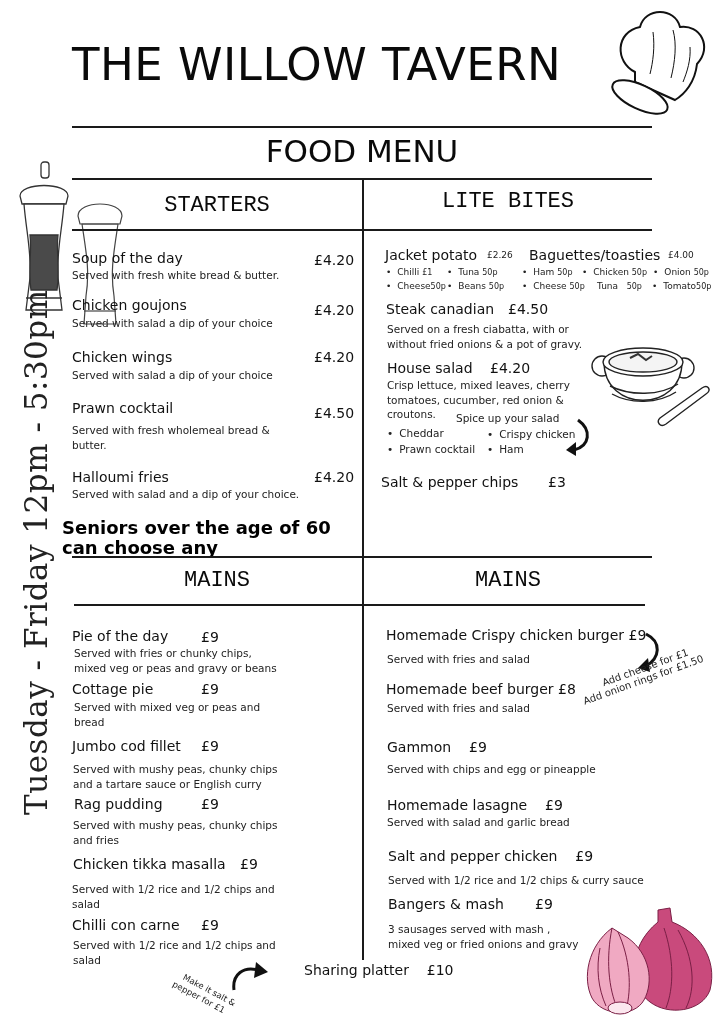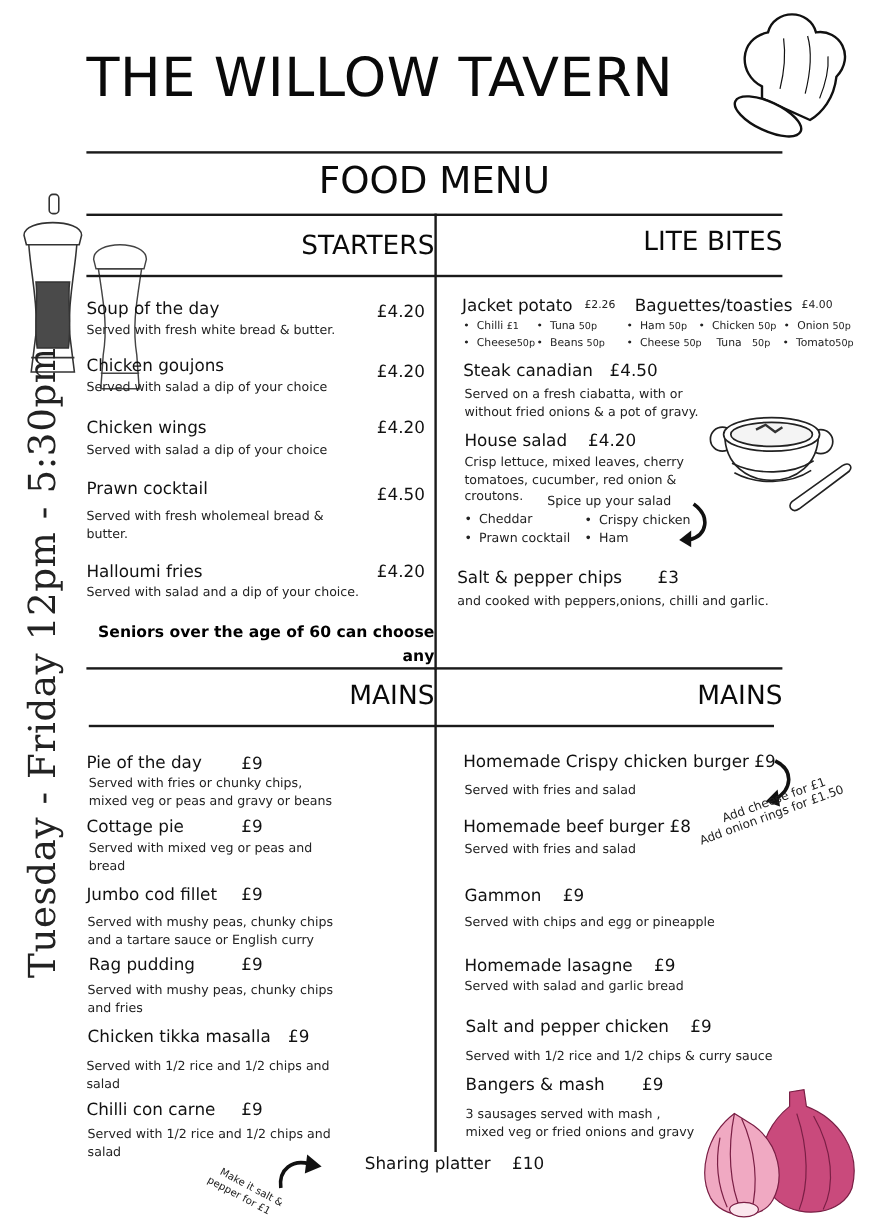--- a/index.html
+++ b/index.html
@@ -6,28 +6,28 @@
   body { width: 724px; height: 1024px; position: relative; overflow: hidden;
          font-family: "DejaVu Sans", sans-serif; color: #111; }
   .abs { position: absolute; }
   .hline { position: absolute; height: 2px; background: #1a1a1a; }
   .vline { position: absolute; width: 2px; background: #1a1a1a; }
 
   .title { left: 72px; top: 38px; width: 590px; font-size: 45px; font-weight: normal;
            letter-spacing: 0.5px; white-space: nowrap; color: #0a0a0a; }
   .subtitle { left: 72px; top: 133px; width: 580px; text-align: center; font-size: 31px;
               color: #0a0a0a; }
-  .section-head { font-size: 22px; text-align: right; color: #0a0a0a; }
+  .section-head { font-size: 22px; text-align: center; color: #0a0a0a; font-family: Liberation Mono, monospace; }
 
   .item-name { font-size: 14px; color: #111; white-space: nowrap; }
   .item-price { font-size: 14px; color: #111; white-space: nowrap; }
   .item-desc { font-size: 10.5px; color: #222; line-height: 14.5px; }
   .small { font-size: 9px; color: #222; white-space: nowrap; }
   .tiny { font-size: 8px; }
-  .bold-note { font-size: 13px; font-weight: bold; line-height: 20px; text-align: right; color: #000; }
+  .bold-note { font-size: 18px; font-weight: bold; line-height: 20px; text-align: left; color: #000; }
 
   .side-text { left: 0; top: 0; font-family: "DejaVu Serif", serif; font-size: 31px; color: #222;
                white-space: nowrap; transform-origin: left top; transform: translate(18px, 815px) rotate(-90deg); letter-spacing: 0.5px; }
   .rot-note { font-size: 10px; color: #222; white-space: nowrap; }
   .bullet::before { content: "•"; margin-right: 6px; }
 </style>
 </head>
 <body>
 
 <svg class="abs" style="left:605px;top:2px" width="110" height="118" viewBox="0 0 110 118">
@@ -174,21 +174,20 @@
   </div>
   <div class="abs item-desc" style="left:456px;top:411px">Spice up your salad</div>
   <div class="abs item-desc bullet" style="left:387px;top:426px">Cheddar</div>
   <div class="abs item-desc bullet" style="left:487px;top:427px">Crispy chicken</div>
   <div class="abs item-desc bullet" style="left:387px;top:442px">Prawn cocktail</div>
   <div class="abs item-desc bullet" style="left:487px;top:442px">Ham</div>
 
   <div class="abs item-name" style="left:381px;top:474px">Salt &amp; pepper chips</div>
   <div class="abs item-price" style="left:548px;top:474px">£3</div>
   <div class="abs item-desc" style="left:381px;top:494px">
-    <div>and cooked with peppers,onions, chilli and garlic.</div>
   </div>
 </div>
 
 <div class="hline" style="left:72px;top:556px;width:580px"></div>
 
 <div class="abs section-head" style="left:72px;top:568px;width:290px">MAINS</div>
 <div class="hline" style="left:74px;top:604px;width:289px"></div>
 
 <div>
   <div class="abs item-name" style="left:72px;top:628px">Pie of the day</div>

